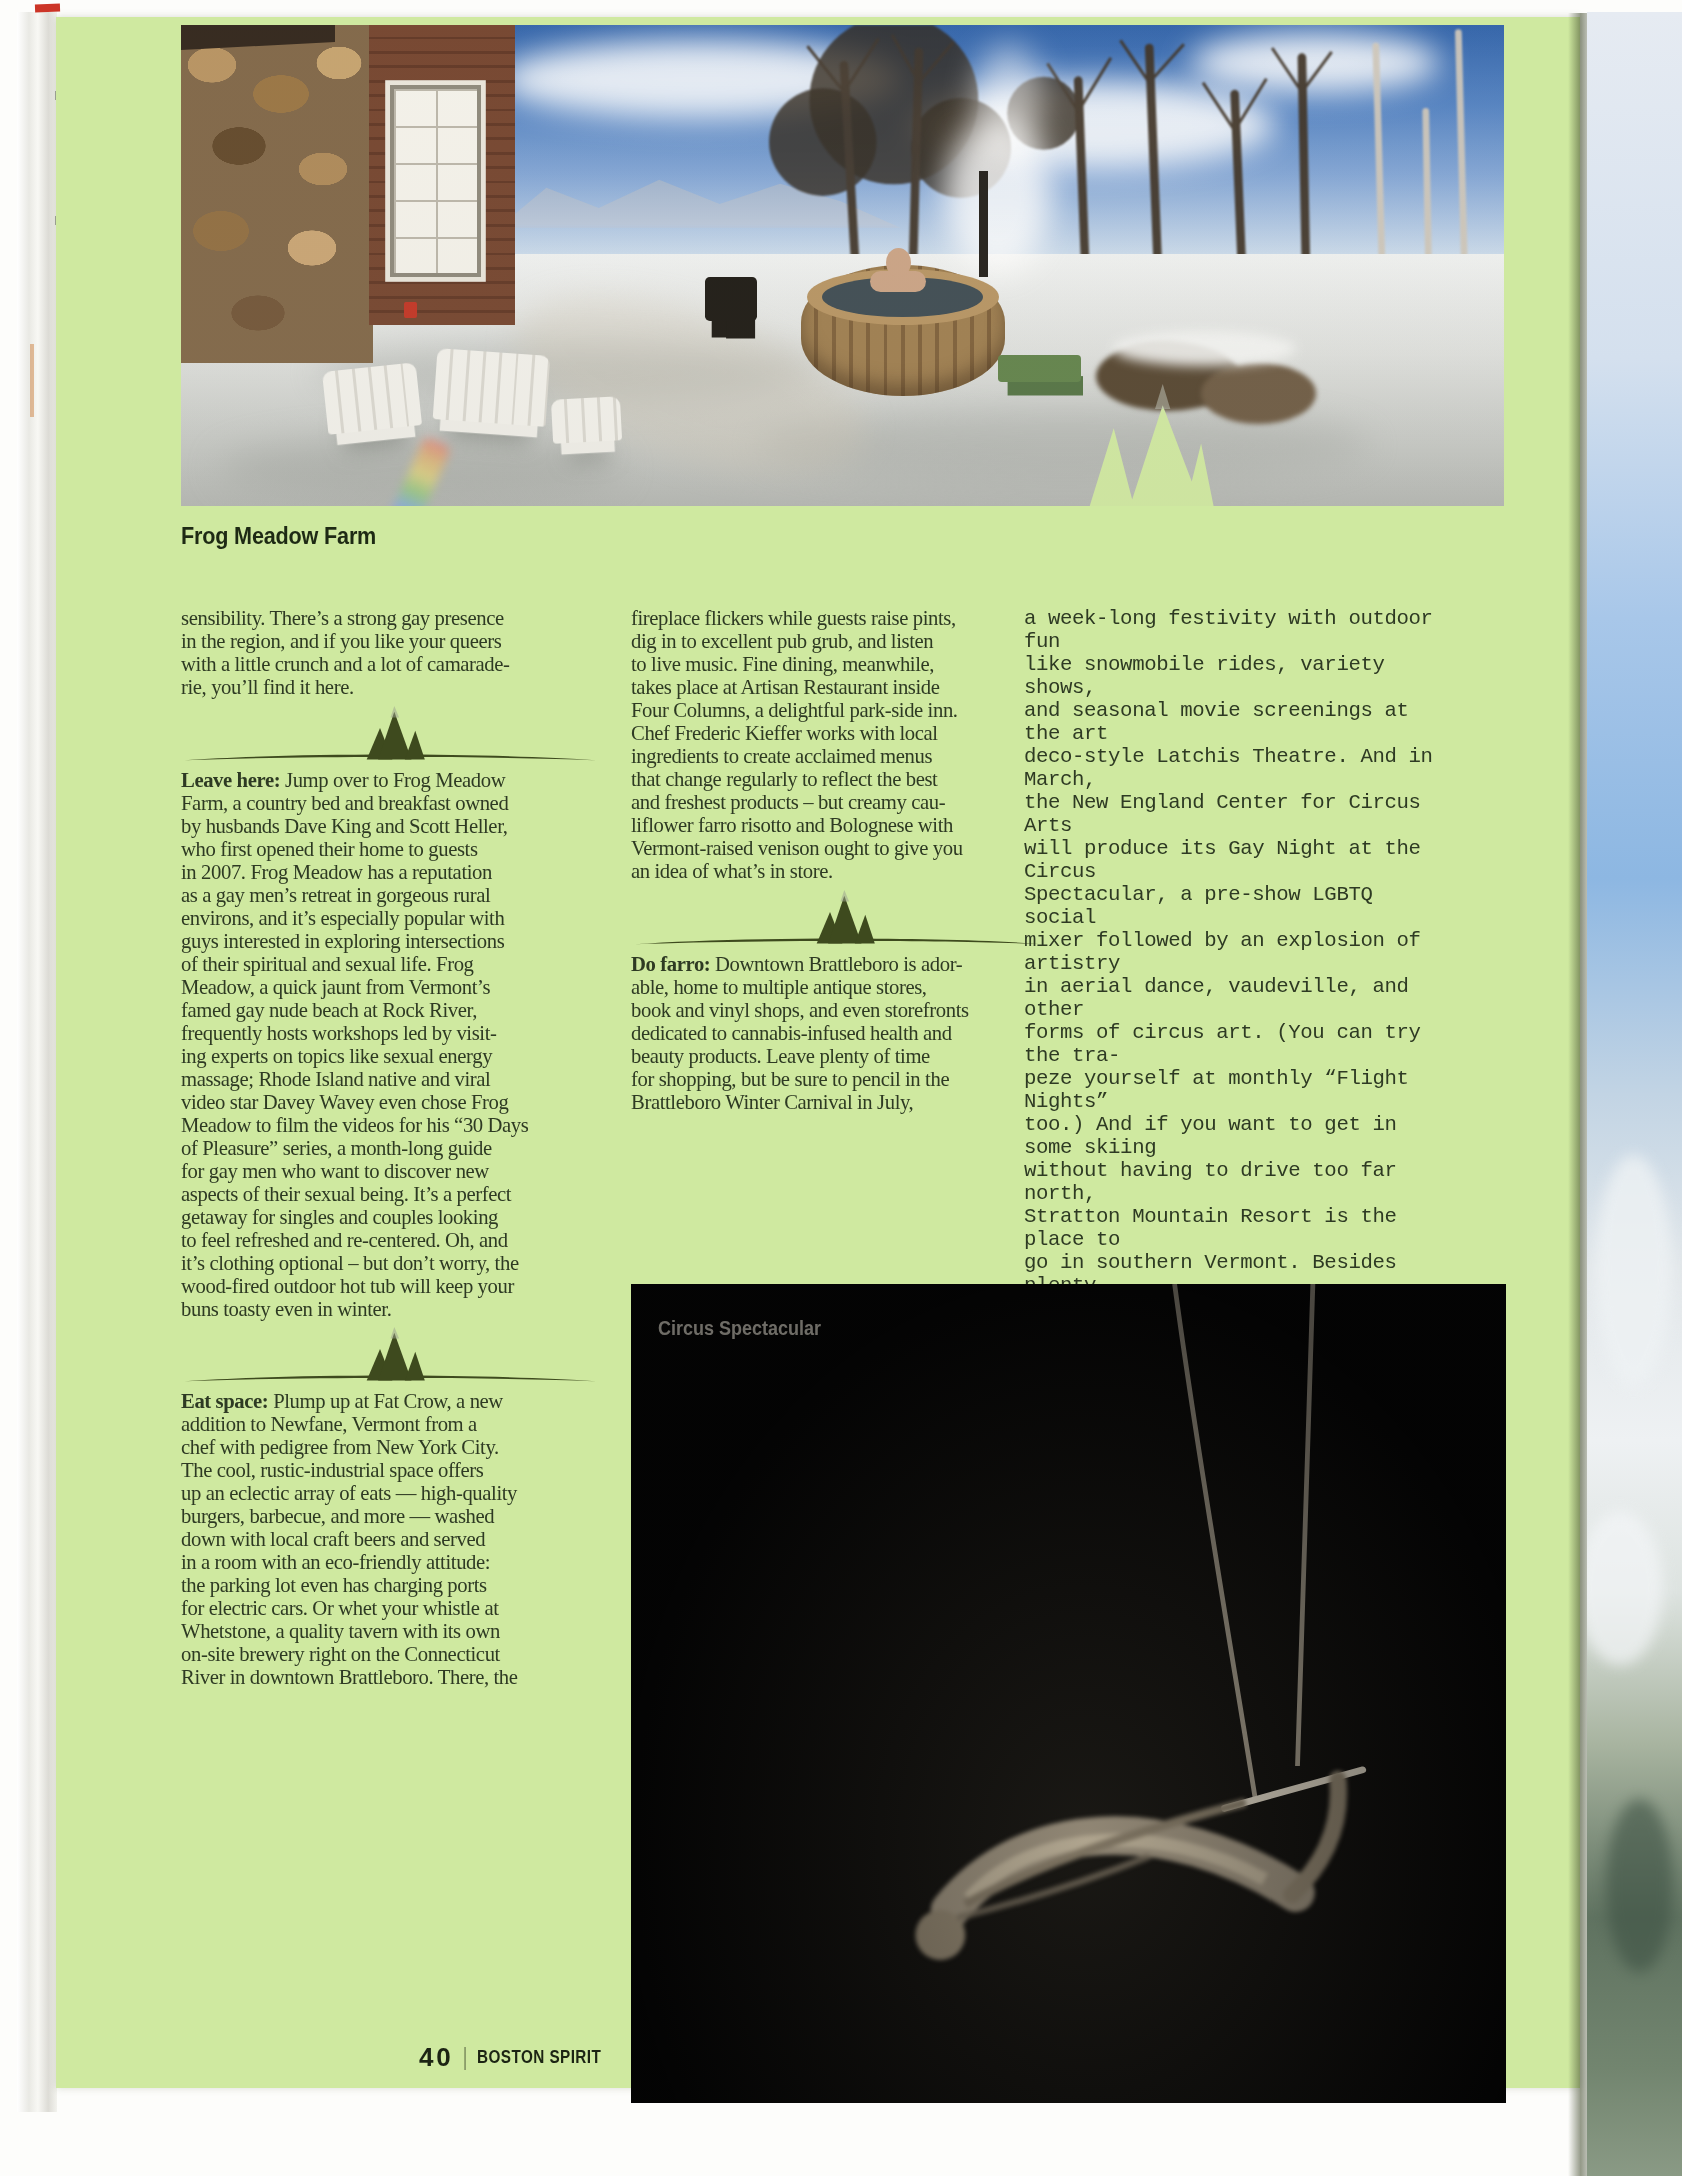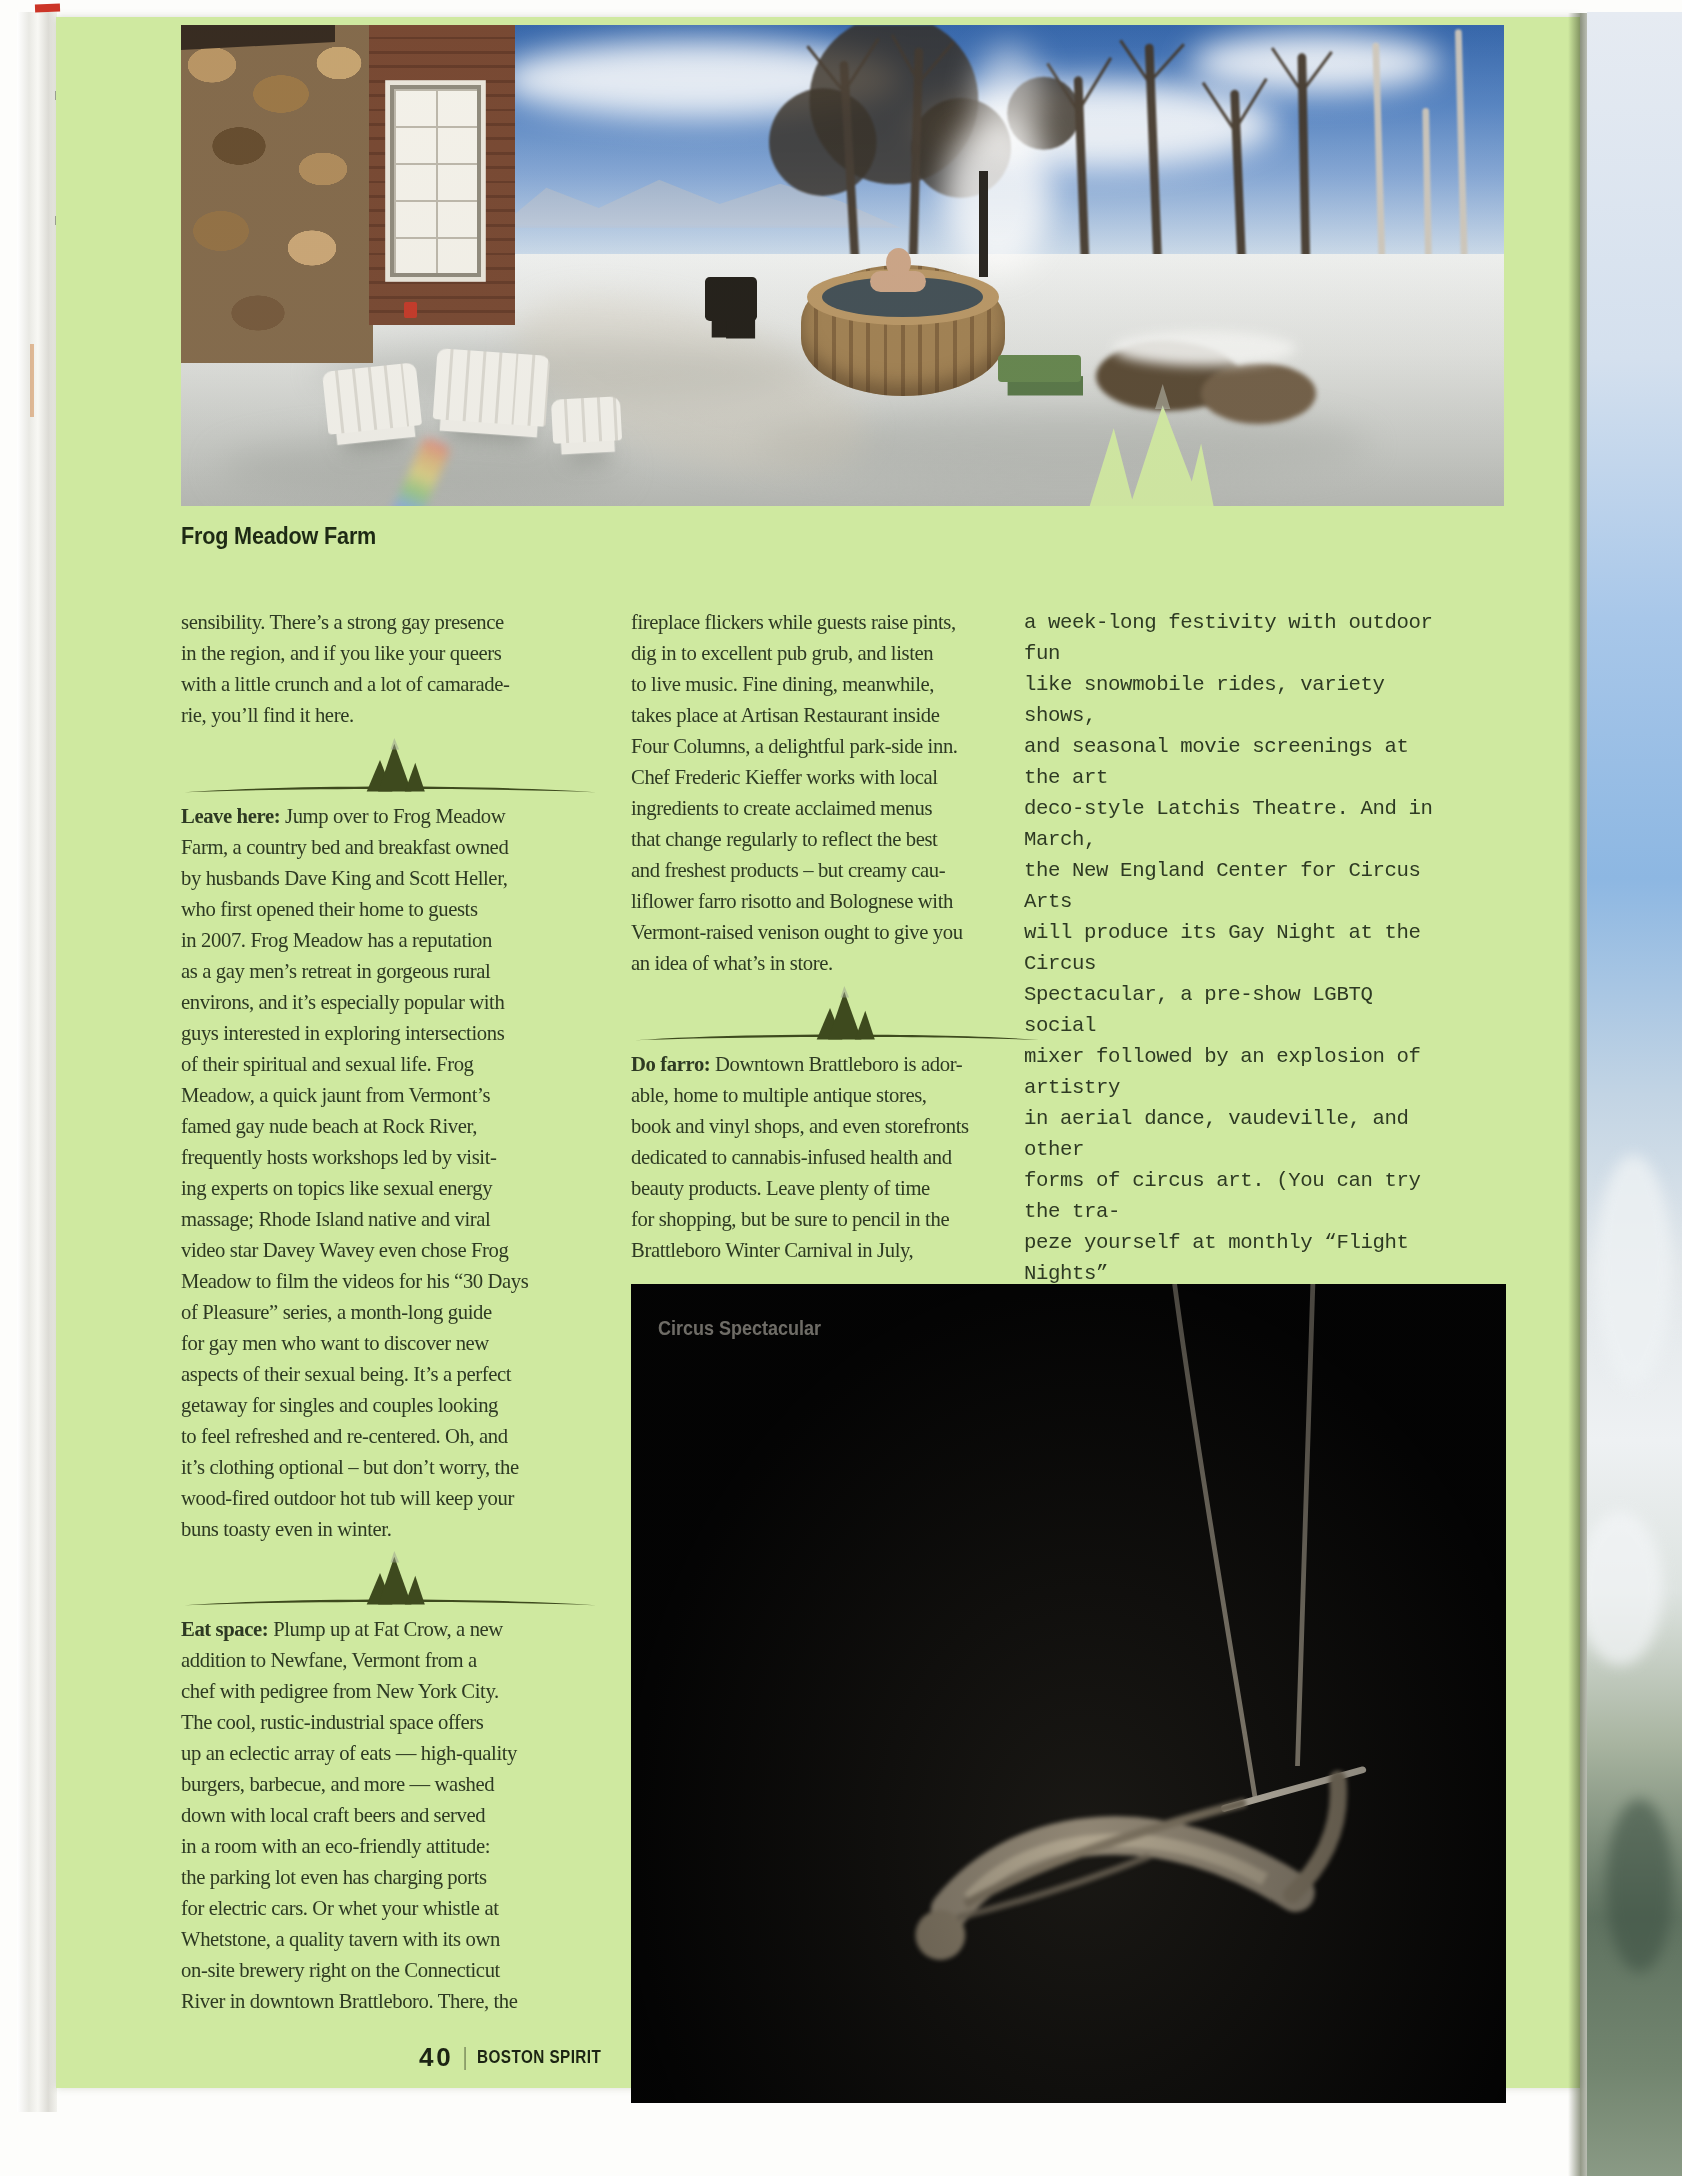--- a/index.html
+++ b/index.html
@@ -107,21 +107,21 @@
     background:linear-gradient(180deg,rgba(255,246,224,.05),rgba(190,182,160,.10));pointer-events:none;}
 
   
   .hero-caption{position:absolute;left:181px;top:522px;color:#1e2a14;
     font-family:"Liberation Sans","DejaVu Sans",sans-serif;font-weight:bold;font-size:24px;
     letter-spacing:-0.2px;transform:scaleX(.9);transform-origin:left;}
 
   
   .col{position:absolute;top:607px;width:419px;color:#2e3a23;}
   .col1{left:181px;} .col2{left:631px;} .col3{left:1024px;font-family:Liberation Mono, monospace;}
-  .col p{margin:0;font-size:20.7px;line-height:31px;letter-spacing:-0.4px;white-space:pre-line;}
+  .col p{margin:0;font-size:20.7px;line-height:23px;letter-spacing:-0.4px;white-space:pre-line;}
   .col p b{font-weight:bold;}
   .divider{display:block;width:419px;height:61px;margin:6.7px 0 1.9px 0;}
   .divider .olive{fill:#3e4a1e;}
   .divider .tip{fill:#9aa08e;opacity:.5;}
 
   
   .circus-photo{position:absolute;left:631px;top:1284px;width:875px;height:819px;background:#070707;overflow:hidden;}
   .circus-caption{position:absolute;left:27px;top:33px;color:#ddd8cc;
     font-family:"Liberation Sans","DejaVu Sans",sans-serif;font-weight:bold;font-size:20px;
     transform:scaleX(.9);transform-origin:left;}

